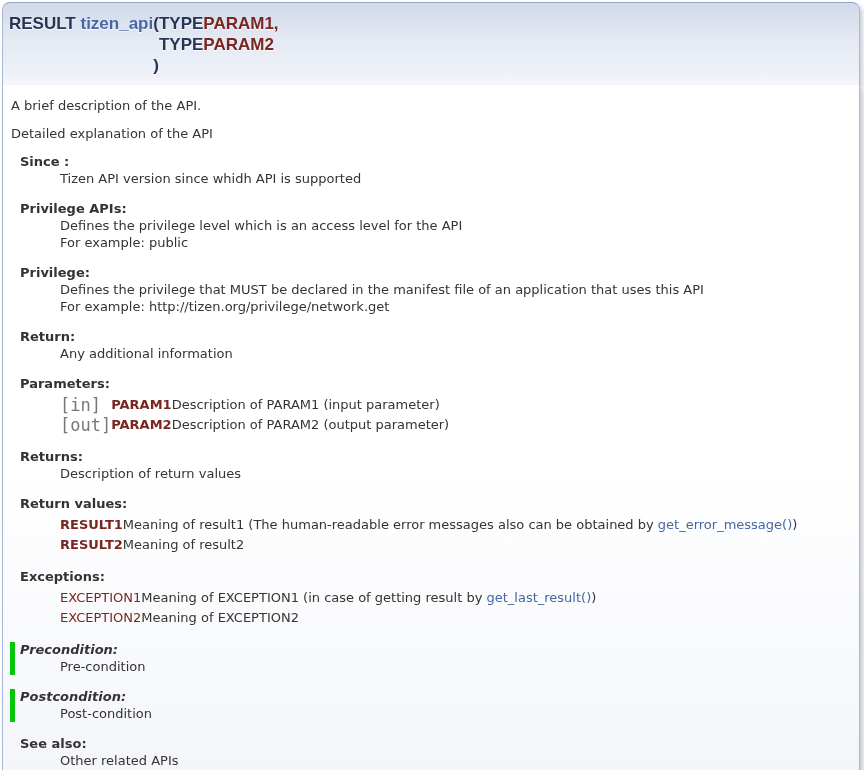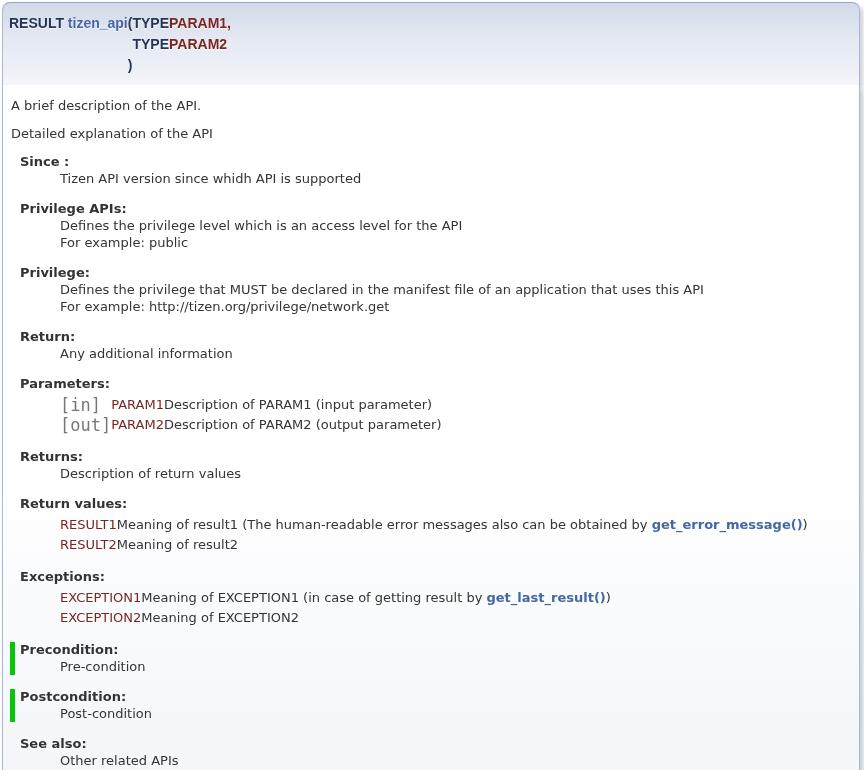--- a/index.html
+++ b/index.html
@@ -16,21 +16,21 @@
   
   .memproto {
     border: 1px solid #A8B8D9;
     border-top-color: #93A7CB;
     border-bottom: none;
     border-radius: 8px 8px 0 0;
     background: linear-gradient(to bottom, #D2DAEA 0%, #E4E9F2 45%, #EEF1F8 85%, #F5F7FB 100%);
     color: #253555;
     font-family: "Liberation Sans", sans-serif;
     font-weight: bold;
-    font-size: 14px;
+    font-size: 17px;
     text-shadow: 0 1px 1px rgba(255,255,255,0.9);
     padding: 10px 6px 9px 6px;
     box-shadow: 3px 3px 4px rgba(110,120,140,0.35);
   }
   table.memname { border-collapse: collapse; }
   table.memname td {
     padding: 0; vertical-align: top; white-space: nowrap; line-height: 21px;
   }
   td.memname  { padding-left: 4px; }
   td.paren    { padding-left: 8px; }
@@ -49,33 +49,33 @@
   }
   .memdoc p { margin: 8px 0 12px 2px; line-height: 16px; }
   .memdoc p.detailed { }
 
   .memdoc dl { margin: 8px 0 14px 0; padding: 0; }
   .memdoc dt { font-weight: bold; margin: 0 0 0 11px; line-height: 16px; color: #333333; }
   .memdoc dd { margin: 1px 0 0 51px; line-height: 16px; }
 
   
   dl.cond { margin-left: 1px; border-left: 5px solid #09C509; padding: 0; }
-  dl.cond dt { margin-left: 5px; }
+  dl.cond dt { margin-left: 5px; font-style: italic; }
   dl.cond dd { margin-left: 45px; }
 
   
   table.fieldtable { border-collapse: collapse; margin-top: 3px; }
   table.fieldtable td { padding: 2px 0; line-height: 16px; white-space: nowrap; vertical-align: top; }
   td.paramdir {
     font-family: "DejaVu Sans Mono", "Liberation Mono", monospace;
     font-size: 17px; color: #777777; padding-left: 12px; padding-right: 8px;
   }
-  td.pname  { color: #7A2520; font-weight: normal; padding-left: 5px; padding-right: 8px; }
+  td.pname  { color: #7A2520; font-weight: bold; padding-left: 5px; padding-right: 8px; }
   td.ename  { color: #7A2520; padding-left: 5px; padding-right: 14px; }
-  a.doclink { color: #4567A3; font-weight: bold; text-decoration: none; cursor: pointer; }
+  a.doclink { color: #4567A3; font-weight: normal; text-decoration: none; cursor: pointer; }
 </style>
 </head>
 <body>
 
 <div class="memitem">
 
   <div class="memproto">
     <table class="memname">
       <tbody>
           <tr>

